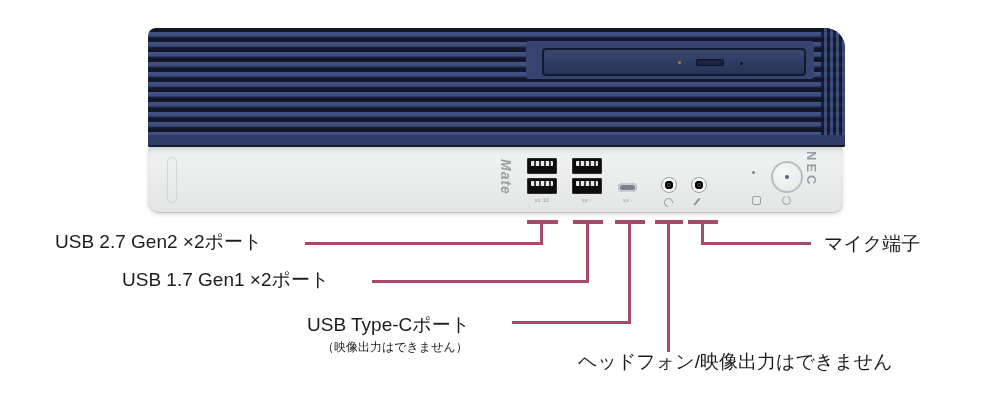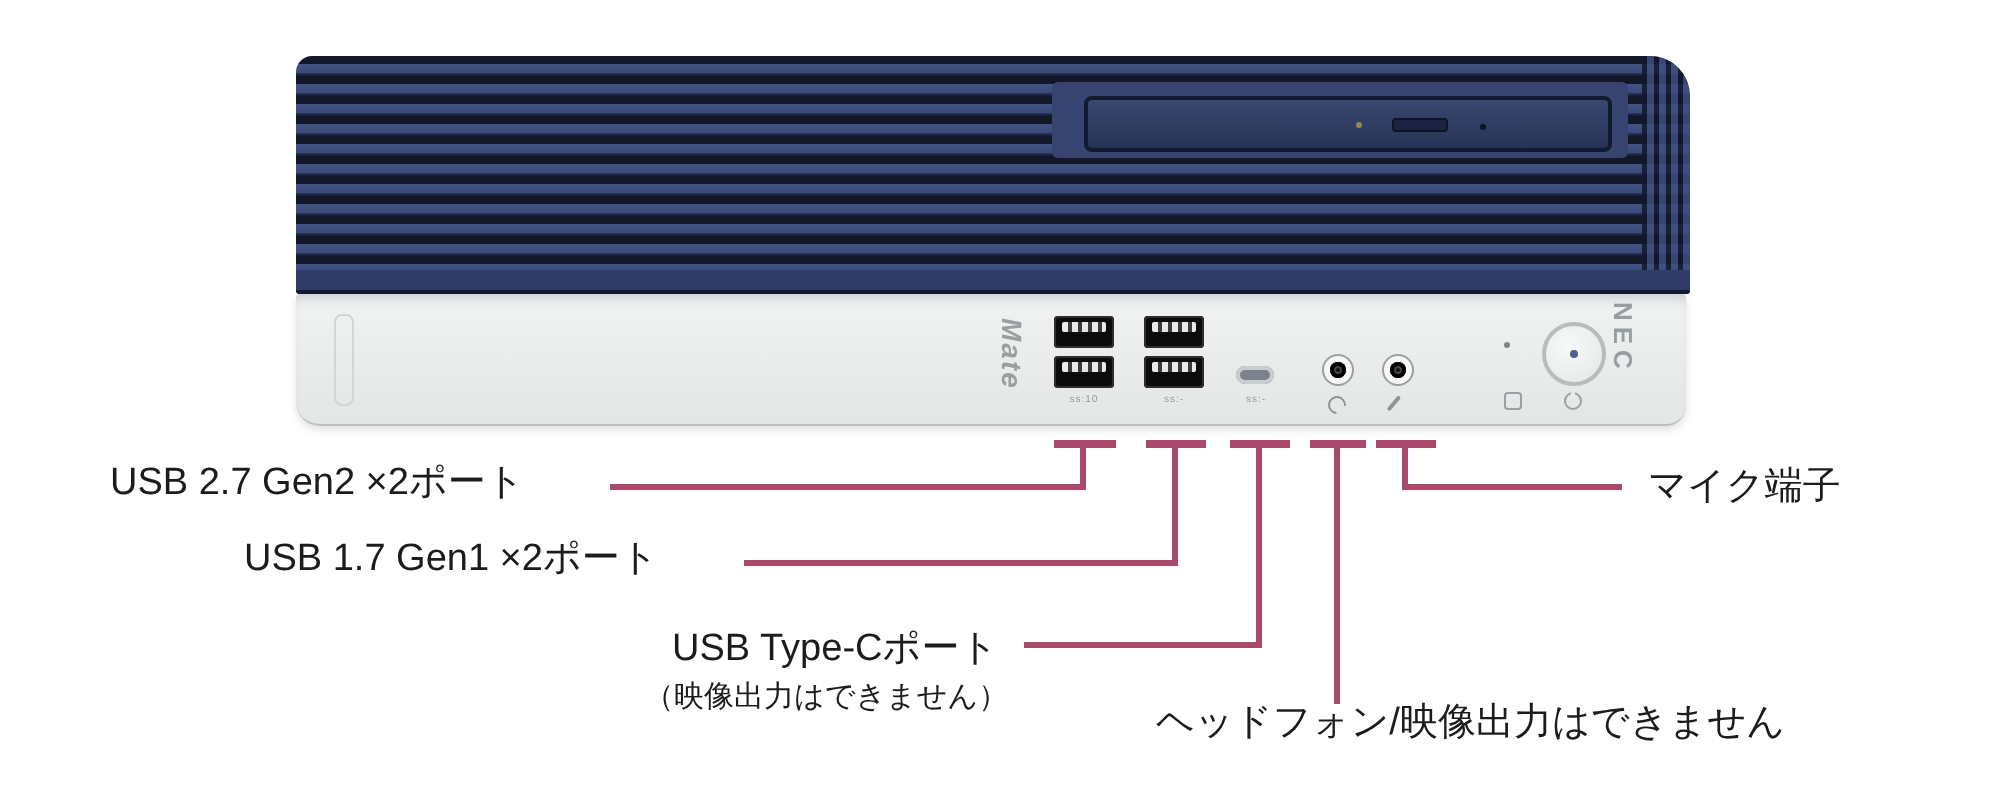--- a/index.html
+++ b/index.html
@@ -116,21 +116,21 @@
   .cap,.vline,.hline{background:#a8486b;}
   .cap{height:4px;}
   .vline{width:3px;}
   .hline{height:3px;}
 
   
   .callout-label{
     font-size:19px;color:#1c1c1c;white-space:nowrap;line-height:22px;
   }
   .callout-note{
-    font-size:15px;color:#1c1c1c;white-space:nowrap;
+    font-size:12px;color:#1c1c1c;white-space:nowrap;
   }
 </style>
 </head>
 <body>
 
 <div class="abs device">
 
   <div class="abs chassis">
     <div class="abs drive-patch"></div>
     <div class="abs drive-bezel">
@@ -200,18 +200,18 @@
 
 <div class="abs hline" style="left:305px;top:242px;width:238px;"></div>
 <div class="abs hline" style="left:372px;top:280px;width:217px;"></div>
 <div class="abs hline" style="left:512px;top:321px;width:119px;"></div>
 <div class="abs hline" style="left:701px;top:242px;width:110px;"></div>
 
 <div class="abs callout-label" style="left:55px;top:231px;">USB 2.7 Gen2 ×2ポート</div>
 
 <div class="abs callout-label" style="left:122px;top:269px;">USB 1.7 Gen1 ×2ポート</div>
 
-<div class="abs callout-label" style="left:336px;top:314px;">USB Type-Cポート</div>
+<div class="abs callout-label" style="left:307px;top:314px;">USB Type-Cポート</div>
 <div class="abs callout-note" style="left:322px;top:339px;">（映像出力はできません）</div>
 
 <div class="abs callout-label" style="left:824px;top:233px;">マイク端子</div>
 
 <div class="abs callout-label" style="left:578px;top:351px;">ヘッドフォン/映像出力はできません</div>
 
 </body></html>

